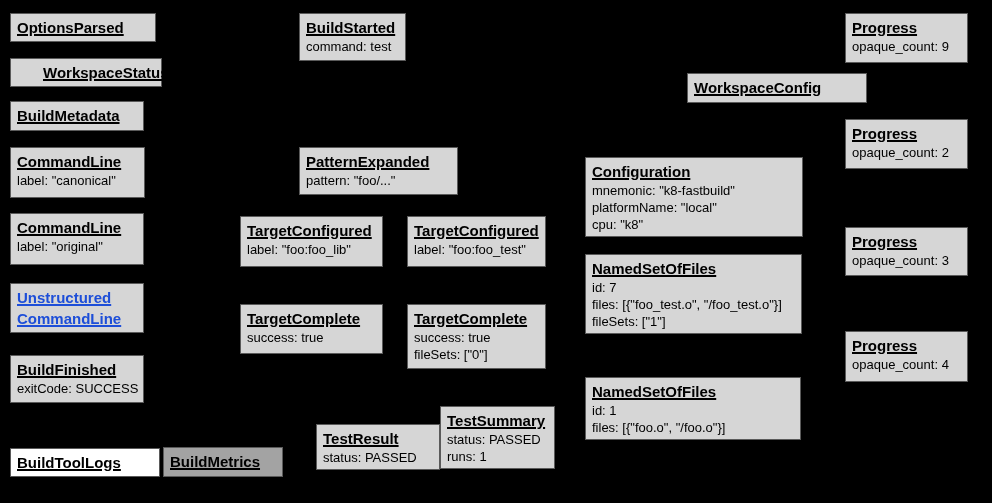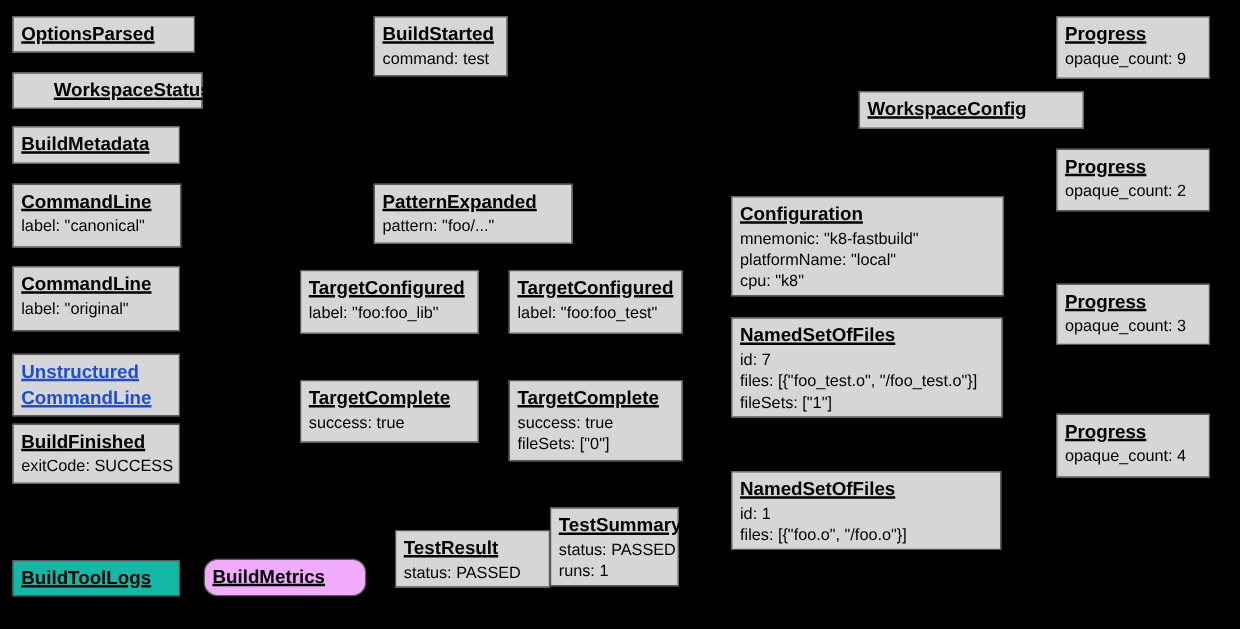--- a/index.html
+++ b/index.html
@@ -53,28 +53,28 @@
       <div class="node-title">CommandLine</div>
       <div class="node-line">label: "canonical"</div>
     </div>
     <div class="node" style="left: 10px; top: 213px; width: 134px; min-height: 52px; background: rgb(214, 214, 214); border-color: rgb(90, 90, 90); color: rgb(0, 0, 0);">
       <div class="node-title">CommandLine</div>
       <div class="node-line">label: "original"</div>
     </div>
     <div class="node" style="left: 10px; top: 283px; width: 134px; min-height: 49px; background: rgb(214, 214, 214); border-color: rgb(90, 90, 90); color: #1d4ed8;">
       <div class="node-title">Unstructured CommandLine</div>
     </div>
-    <div class="node" style="left: 10px; top: 339px; width: 134px; min-height: 48px; background: rgb(214, 214, 214); border-color: rgb(90, 90, 90); color: rgb(0, 0, 0);">
+    <div class="node" style="left: 10px; top: 355px; width: 134px; min-height: 48px; background: rgb(214, 214, 214); border-color: rgb(90, 90, 90); color: rgb(0, 0, 0);">
       <div class="node-title">BuildFinished</div>
       <div class="node-line">exitCode: SUCCESS</div>
     </div>
-    <div class="node" style="left: 10px; top: 448px; width: 134px; min-height: 29px; background: #14b8a6; border-color: rgb(90, 90, 90); color: rgb(0, 0, 0);">
+    <div class="node" style="left: 10px; top: 448px; width: 150px; min-height: 29px; background: #ffffff; border-color: rgb(90, 90, 90); color: rgb(0, 0, 0);">
       <div class="node-title">BuildToolLogs</div>
     </div>
-    <div class="node" style="left: 163px; top: 447px; width: 130px; min-height: 30px; background: #f0abfc; border-color: rgb(90, 90, 90); color: rgb(0, 0, 0); border-radius: 11px;">
+    <div class="node" style="left: 163px; top: 447px; width: 120px; min-height: 30px; background: #a3a3a3; border-color: rgb(90, 90, 90); color: rgb(0, 0, 0);">
       <div class="node-title">BuildMetrics</div>
     </div>
     <div class="node" style="left: 299px; top: 13px; width: 107px; min-height: 48px; background: rgb(214, 214, 214); border-color: rgb(90, 90, 90); color: rgb(0, 0, 0);">
       <div class="node-title">BuildStarted</div>
       <div class="node-line">command: test</div>
     </div>
     <div class="node" style="left: 299px; top: 115px; width: 159px; min-height: 48px; background: rgb(214, 214, 214); border-color: rgb(90, 90, 90); color: rgb(0, 0, 0); margin-top: 32px;">
       <div class="node-title">PatternExpanded</div>
       <div class="node-line">pattern: "foo/..."</div>
     </div>
@@ -92,21 +92,21 @@
     </div>
     <div class="node" style="left: 407px; top: 304px; width: 139px; min-height: 65px; background: rgb(214, 214, 214); border-color: rgb(90, 90, 90); color: rgb(0, 0, 0);">
       <div class="node-title">TargetComplete</div>
       <div class="node-line">success: true</div>
       <div class="node-line">fileSets: ["0"]</div>
     </div>
     <div class="node" style="left: 316px; top: 424px; width: 124px; min-height: 40px; background: rgb(214, 214, 214); border-color: rgb(90, 90, 90); color: rgb(0, 0, 0);">
       <div class="node-title">TestResult</div>
       <div class="node-line">status: PASSED</div>
     </div>
-    <div class="node" style="left: 440px; top: 406px; width: 103px; min-height: 58px; background: rgb(214, 214, 214); border-color: rgb(90, 90, 90); color: rgb(0, 0, 0);">
+    <div class="node" style="left: 440px; top: 406px; width: 115px; min-height: 58px; background: rgb(214, 214, 214); border-color: rgb(90, 90, 90); color: rgb(0, 0, 0);">
       <div class="node-title">TestSummary</div>
       <div class="node-line">status: PASSED</div>
       <div class="node-line">runs: 1</div>
     </div>
     <div class="node" style="left: 651px; top: 73px; width: 180px; min-height: 30px; background: rgb(214, 214, 214); border-color: rgb(90, 90, 90); color: rgb(0, 0, 0); margin-left: 36px;">
       <div class="node-title">WorkspaceConfig</div>
     </div>
     <div class="node" style="left: 585px; top: 157px; width: 218px; min-height: 75px; background: rgb(214, 214, 214); border-color: rgb(90, 90, 90); color: rgb(0, 0, 0);">
       <div class="node-title">Configuration</div>
       <div class="node-line">mnemonic: "k8-fastbuild"</div>

